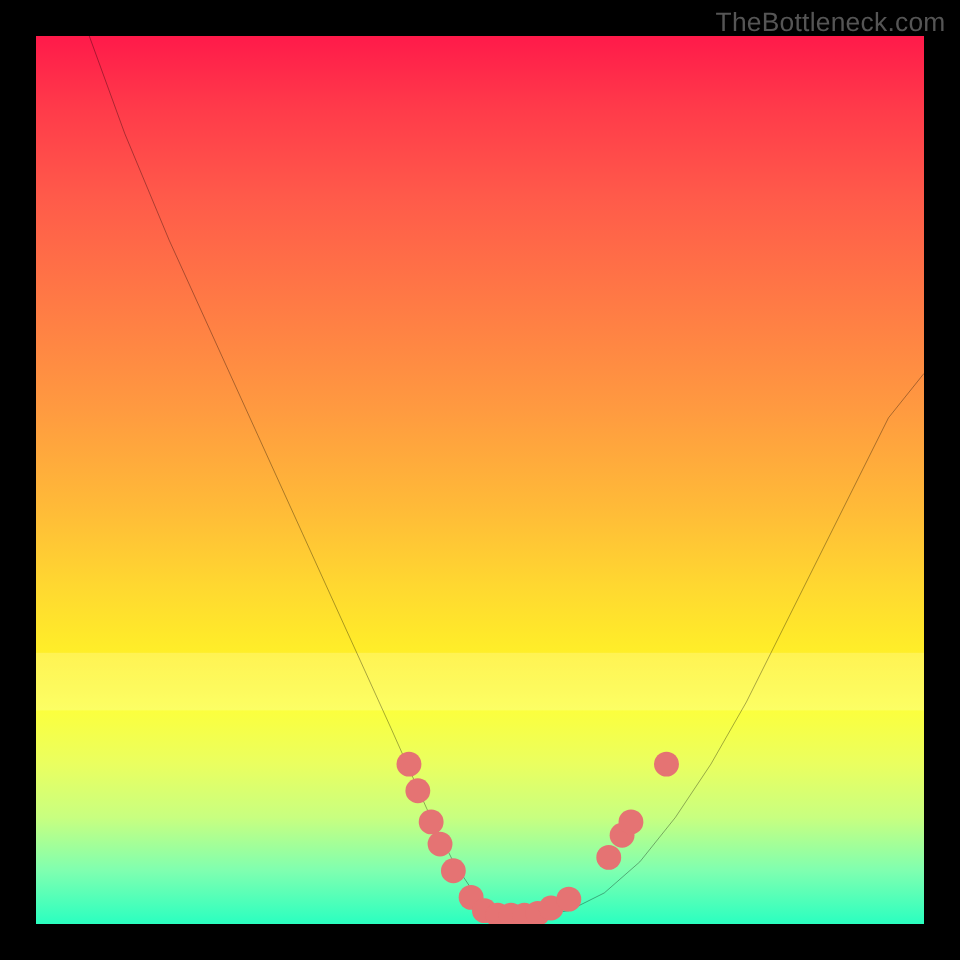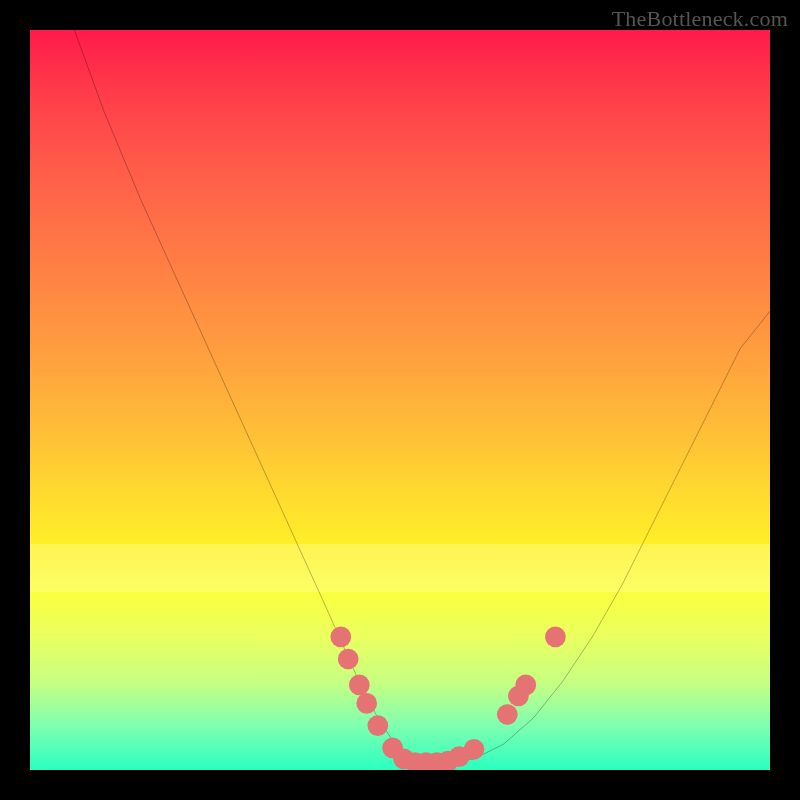--- a/index.html
+++ b/index.html
@@ -12,21 +12,20 @@
   }
   .watermark {
     position: absolute;
     top: 6px;
     right: 12px;
     color: #555;
     font-size: 22px;
     font-weight: normal;
     z-index: 10;
     letter-spacing: 0.2px;
-    font-family: Liberation Serif, serif;
   }
   .plot-area {
     position: absolute;
     left: 30px;
     top: 30px;
     width: 740px;
     height: 740px;
     background: linear-gradient(to bottom,
       #ff1a4a 0%,
       #ff3a4a 8%,

